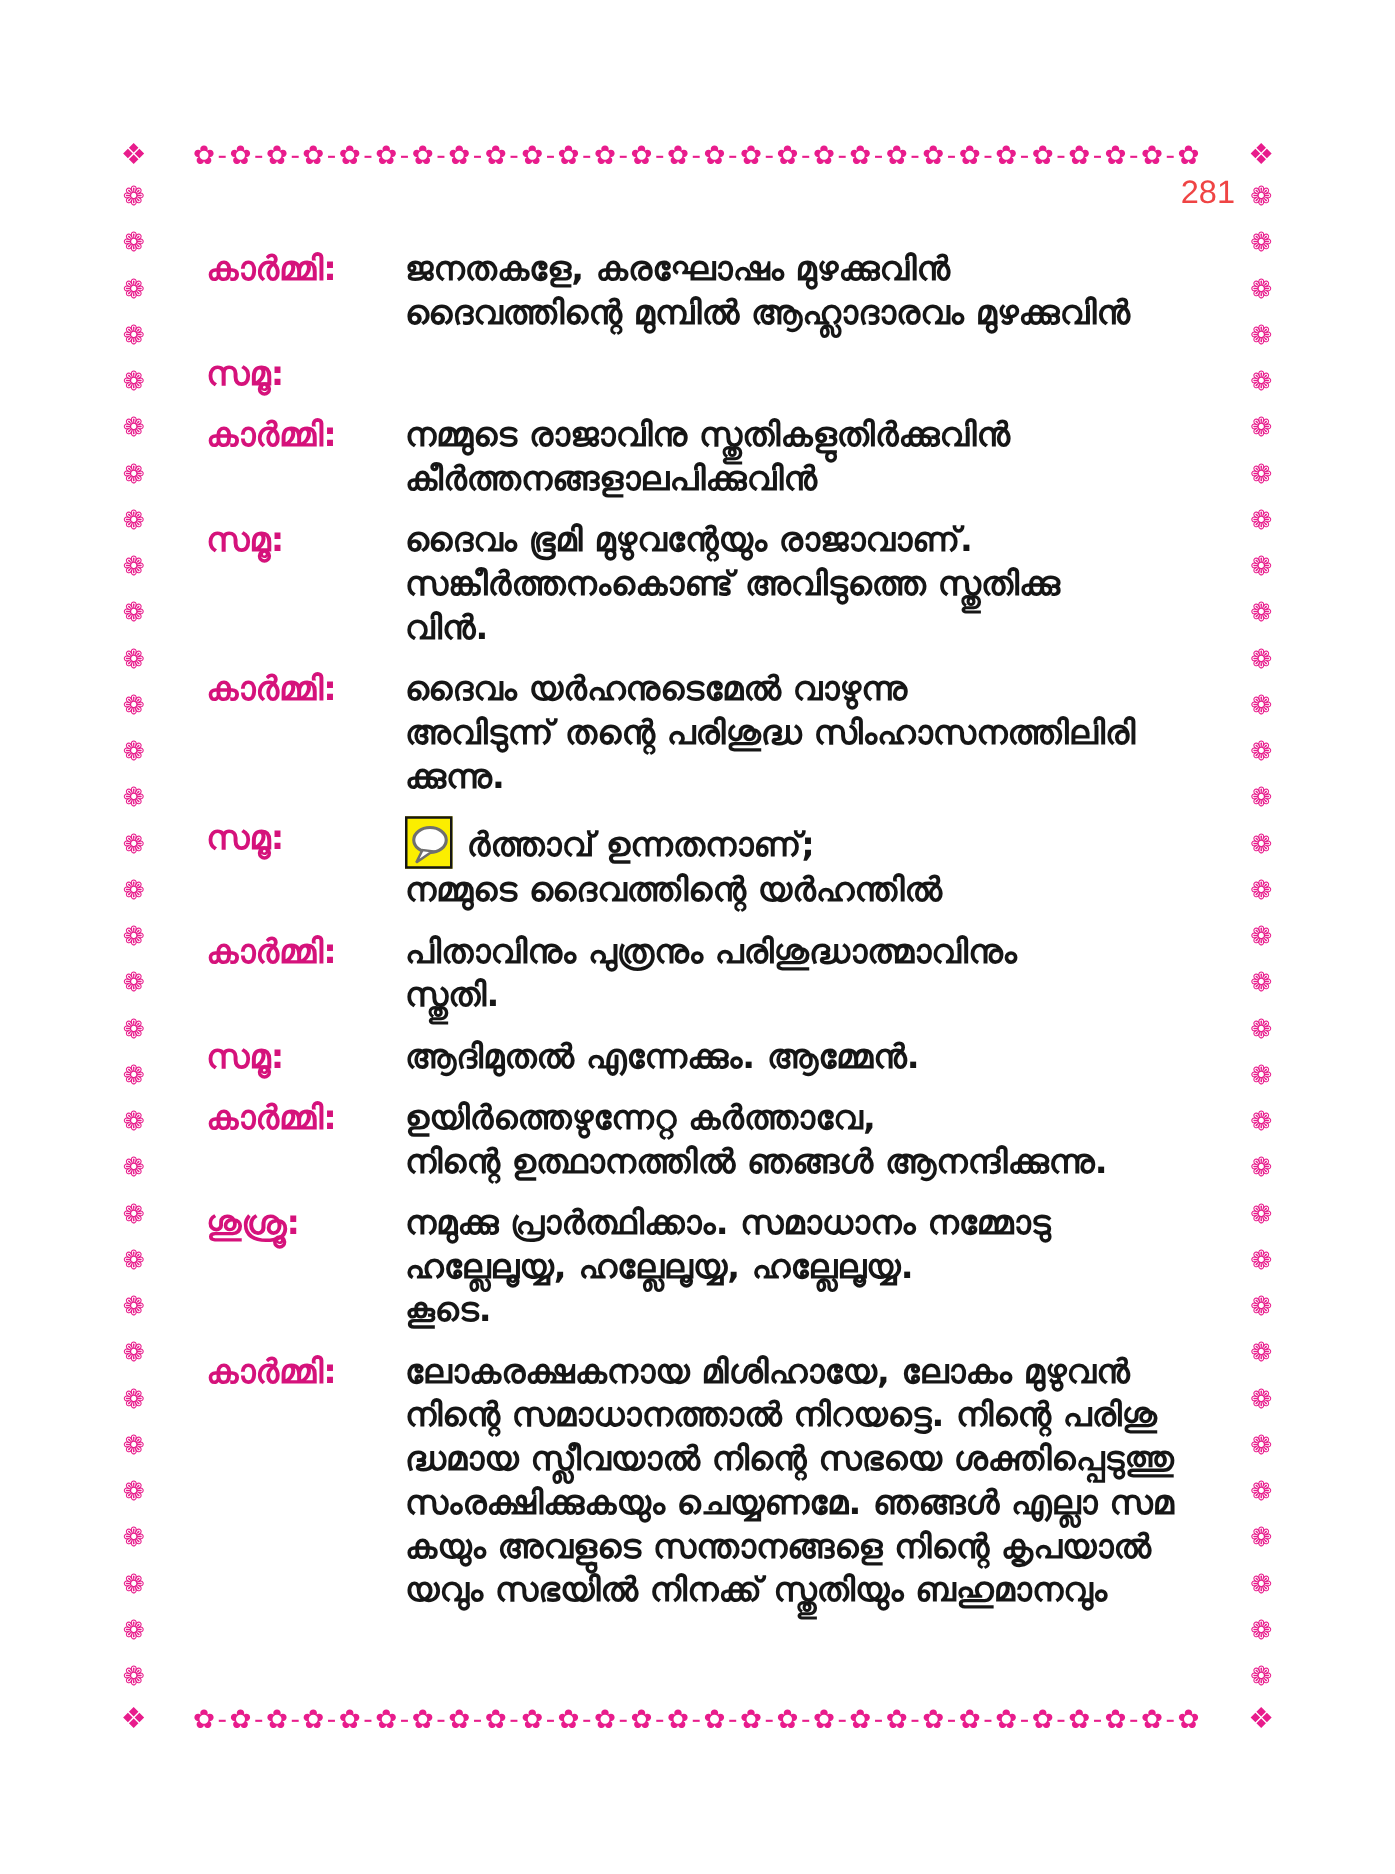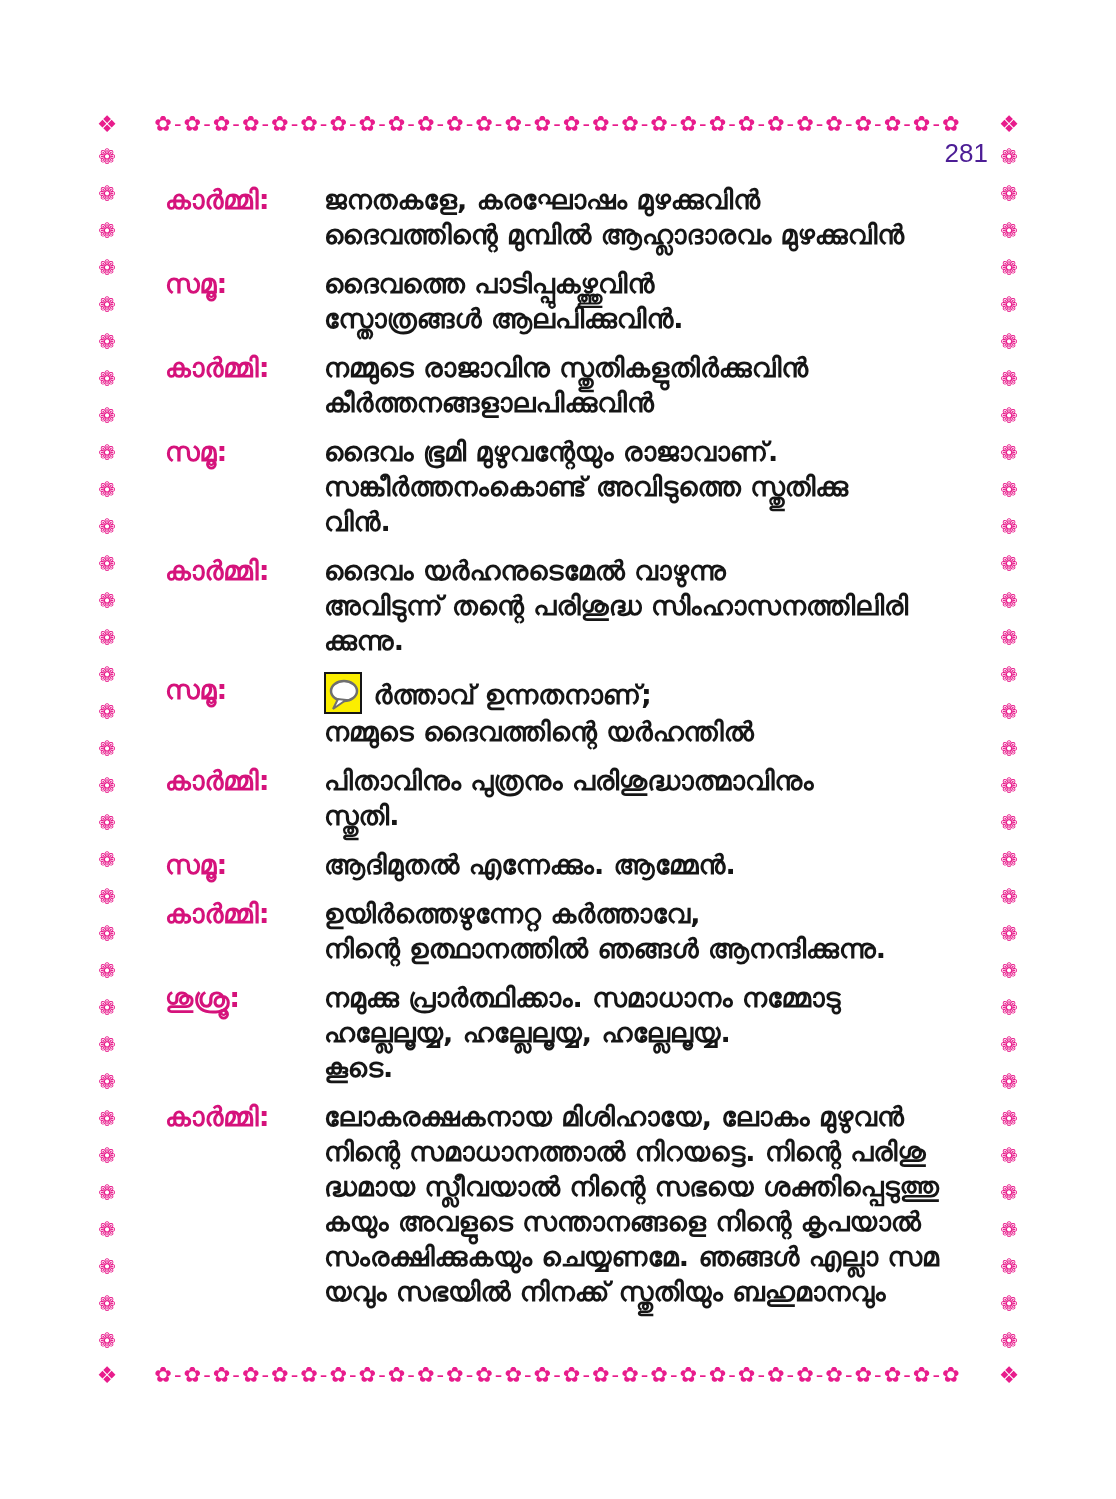--- a/index.html
+++ b/index.html
@@ -18,24 +18,24 @@
   .bv.left{left:90px;}
   .bv.right{left:992px;}
   .corner{position:absolute;width:34px;height:32px;font-size:23px;line-height:30px;text-align:center;color:var(--border_pink,#e81c8c);}
   .corner.tl{left:90px;top:109px;}
   .corner.tr{left:992px;top:109px;}
   .corner.bl{left:90px;top:1360px;}
   .corner.br{left:992px;top:1360px;}
 
   .pagenum{
     position:absolute;top:138px;right:128px;
-    font-family:"Liberation Sans",sans-serif;font-size:26px;color:#4c1d95;
-  }
-
-  .content{position:absolute;left:165px;top:182px;width:836px;}
+    font-family:"Liberation Sans",sans-serif;font-size:26px;color:#ef4444;
+  }
+
+  .content{position:absolute;left:165px;top:198px;width:836px;}
   .block{display:flex;margin-bottom:14px;}
   .speaker{
     flex:none;width:130px;color:var(--label_pink,#d5127b);
     font-weight:bold;font-size:27px;line-height:35px;
   }
   .lines{flex:1;min-width:0;margin-left:29px;}
   .line{
     font-size:27px;line-height:35px;font-weight:bold;color:#161616;
     white-space:nowrap;
   }
@@ -137,24 +137,20 @@
   <div class="block">
     <div class="speaker">കാർമ്മി:</div>
     <div class="lines">
           <div class="line"><span>ജനതകളേ, കരഘോഷം മുഴക്കുവിൻ</span></div>
           <div class="line"><span>ദൈവത്തിന്റെ മുമ്പിൽ ആഹ്ലാദാരവം മുഴക്കുവിൻ</span></div>
         </div>
   </div>
 
   <div class="block">
     <div class="speaker">സമൂ:</div>
-    <div class="lines">
-          <div class="line"><span>ദൈവത്തെ പാടിപ്പുകഴ്ത്തുവിൻ</span></div>
-          <div class="line"><span>സ്തോത്രങ്ങൾ ആലപിക്കുവിൻ.</span></div>
-        </div>
   </div>
 
   <div class="block">
     <div class="speaker">കാർമ്മി:</div>
     <div class="lines">
           <div class="line"><span>നമ്മുടെ രാജാവിനു സ്തുതികളുതിർക്കുവിൻ</span></div>
           <div class="line"><span>കീർത്തനങ്ങളാലപിക്കുവിൻ</span></div>
         </div>
   </div>
 
@@ -223,19 +219,19 @@
           <div class="line"><span>കൂടെ.</span></div>
         </div>
   </div>
 
   <div class="block">
     <div class="speaker">കാർമ്മി:</div>
     <div class="lines">
           <div class="line"><span>ലോകരക്ഷകനായ മിശിഹായേ, ലോകം മുഴുവൻ</span></div>
           <div class="line"><span>നിന്റെ സമാധാനത്താൽ നിറയട്ടെ. നിന്റെ പരിശു</span></div>
           <div class="line"><span>ദ്ധമായ സ്ലീവയാൽ നിന്റെ സഭയെ ശക്തിപ്പെടുത്തു</span></div>
+          <div class="line"><span>സംരക്ഷിക്കുകയും ചെയ്യണമേ. ഞങ്ങൾ എല്ലാ സമ</span></div>
           <div class="line"><span>കയും അവളുടെ സന്താനങ്ങളെ നിന്റെ കൃപയാൽ</span></div>
-          <div class="line"><span>സംരക്ഷിക്കുകയും ചെയ്യണമേ. ഞങ്ങൾ എല്ലാ സമ</span></div>
           <div class="line"><span>യവും സഭയിൽ നിനക്ക് സ്തുതിയും ബഹുമാനവും</span></div>
         </div>
   </div>
 </div>
 </div>
 
 </body></html>

